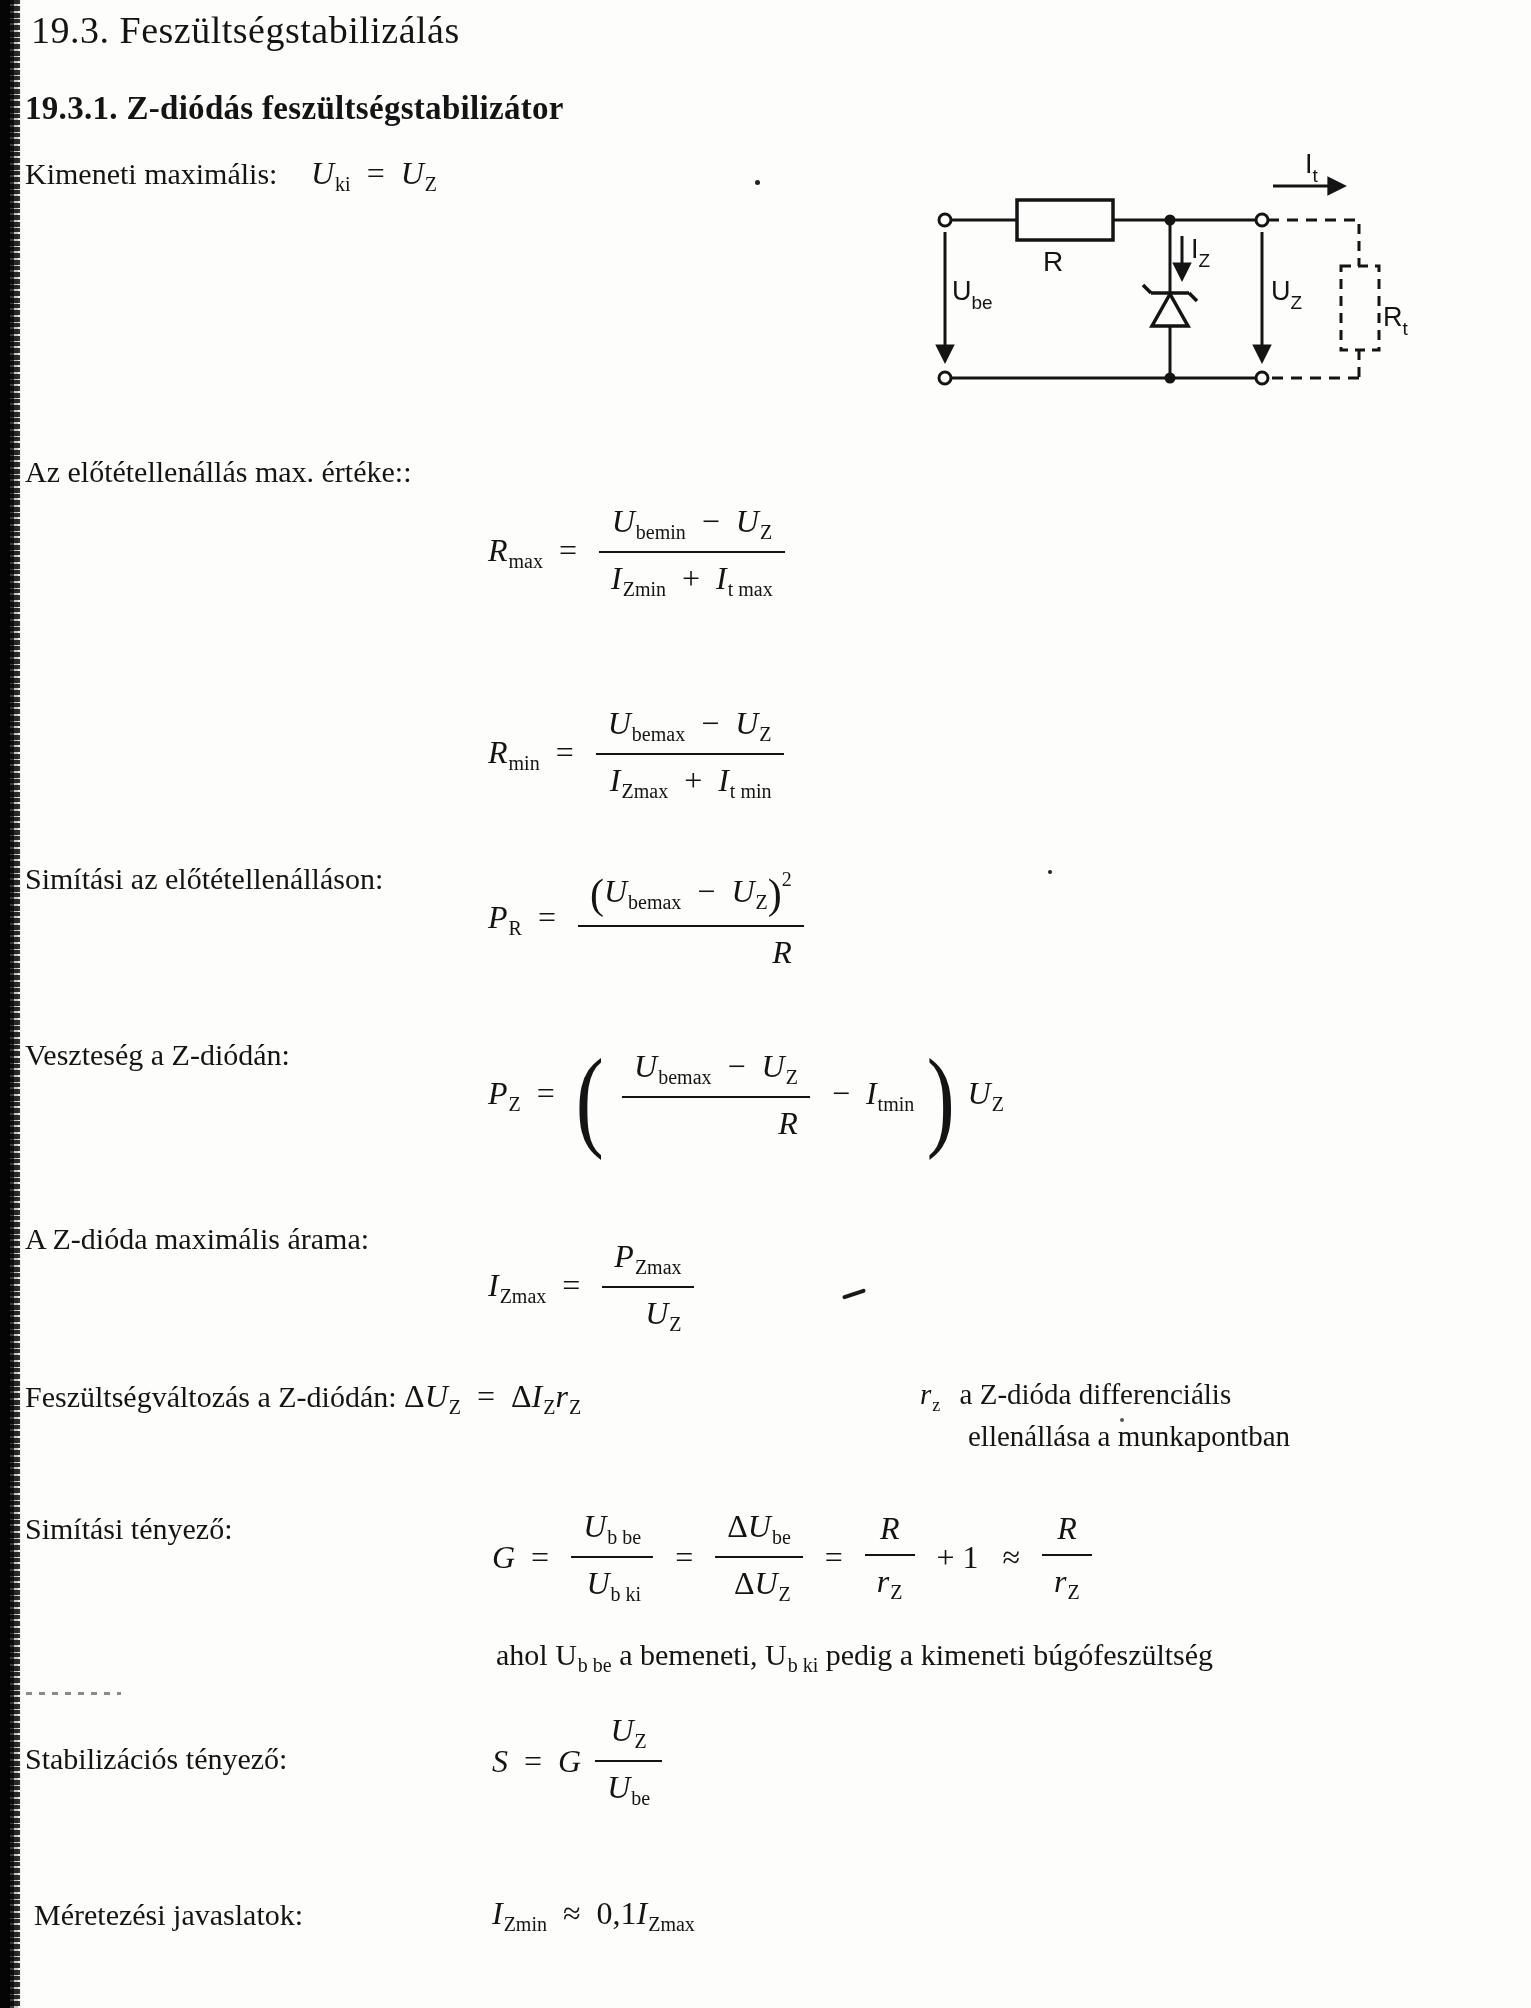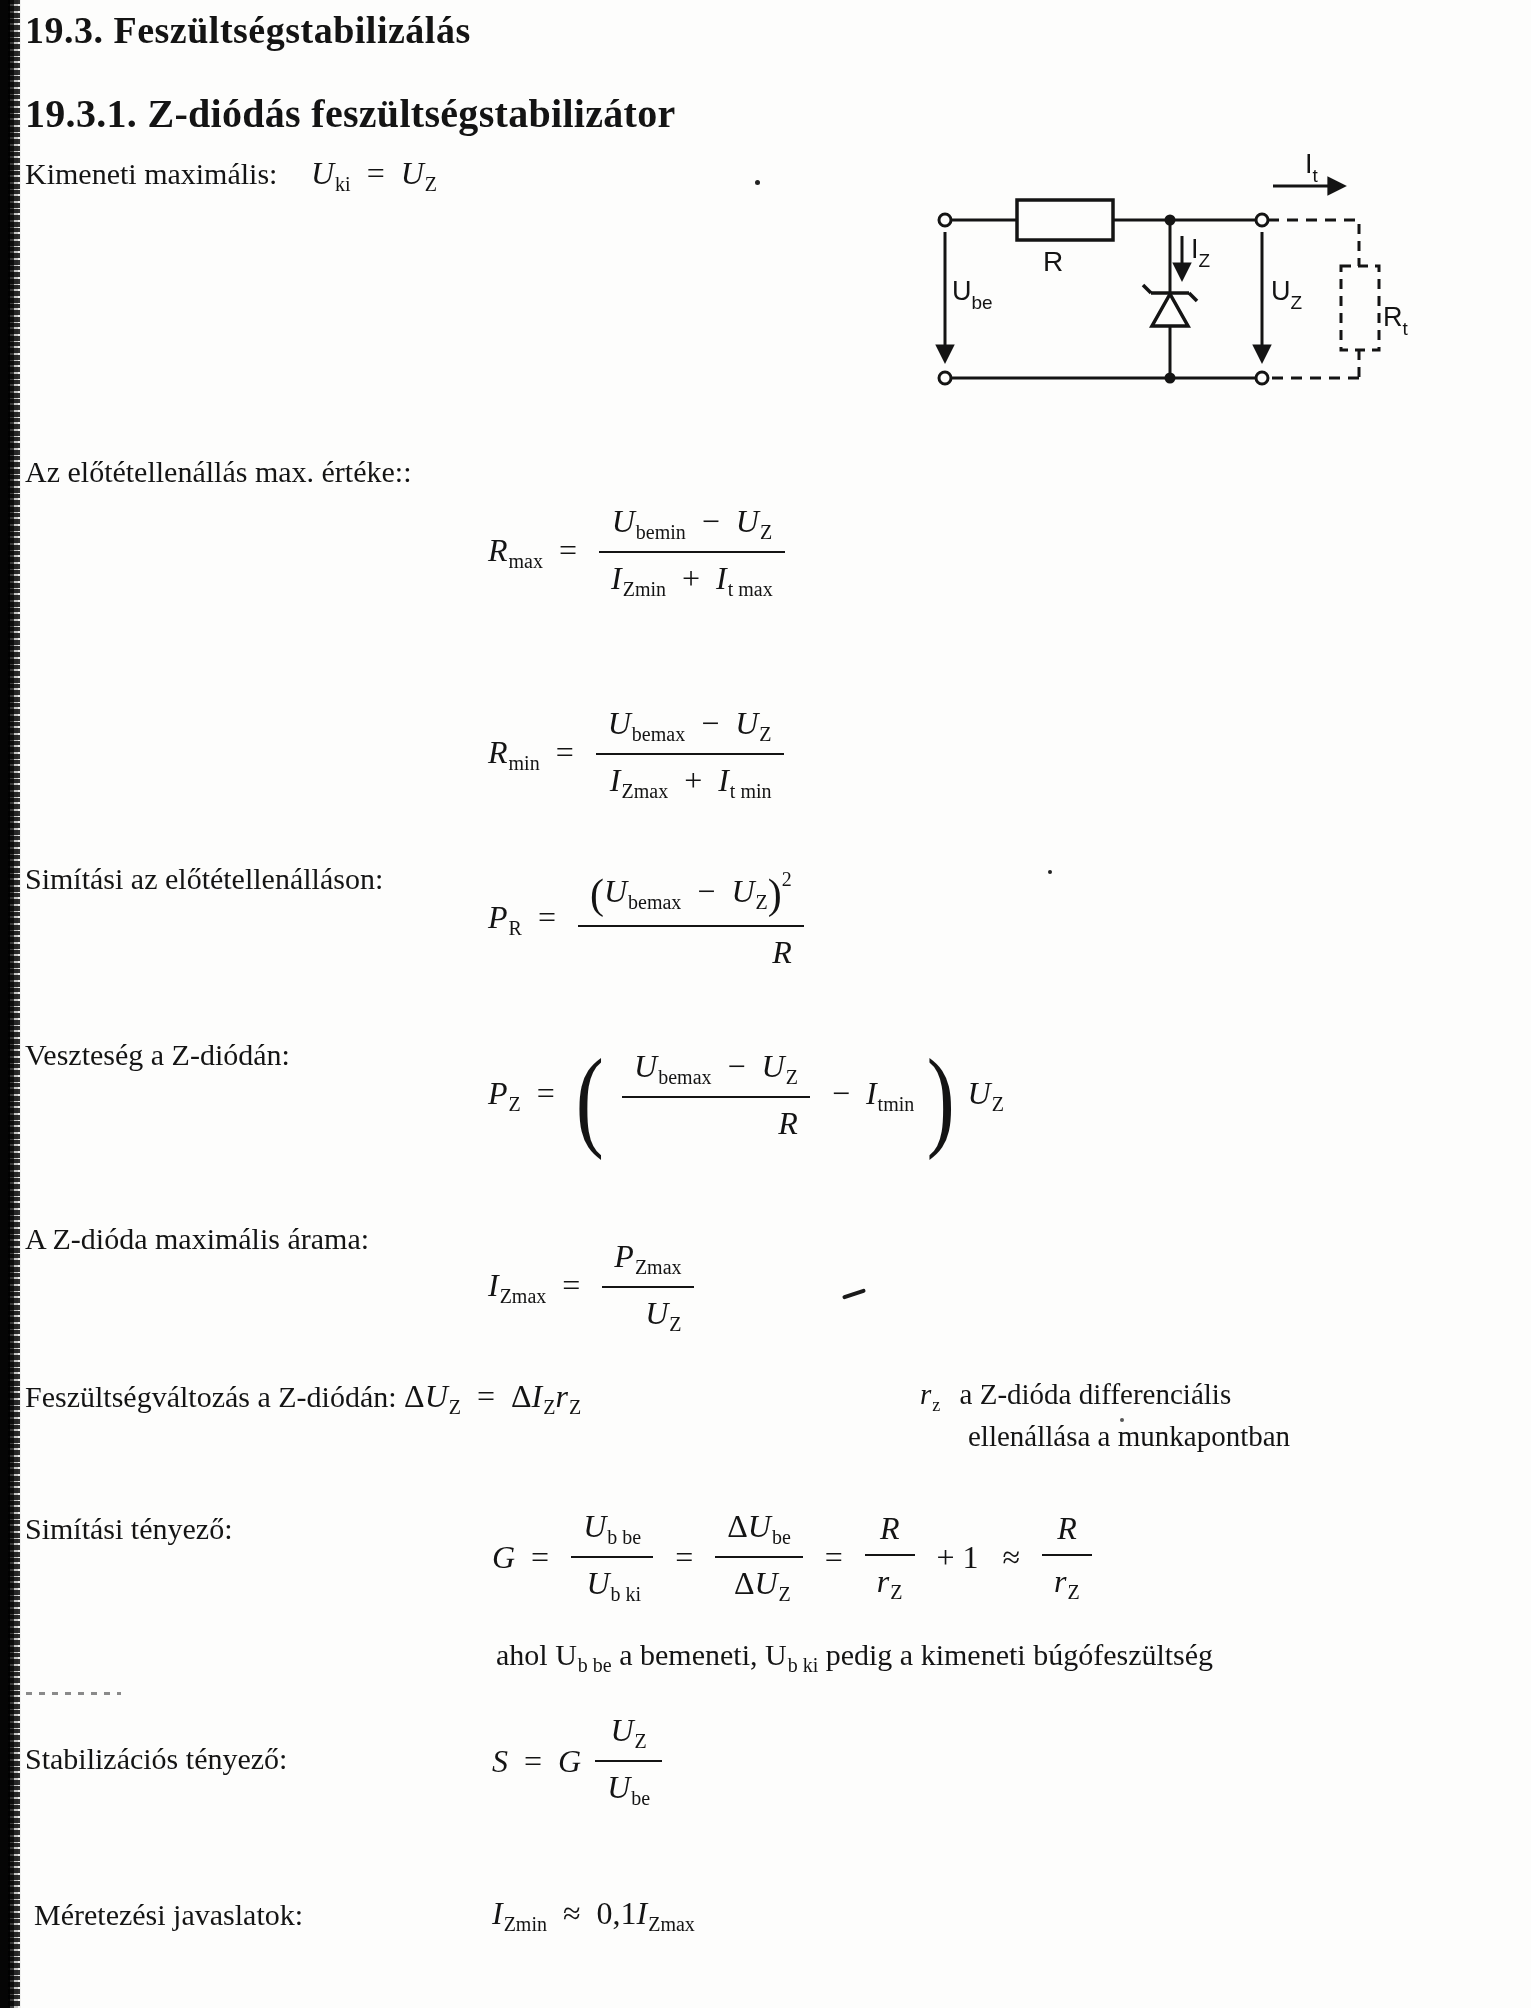--- a/index.html
+++ b/index.html
@@ -14,22 +14,22 @@
     position:absolute; left:0; top:0; width:24px; height:100%;
     background:linear-gradient(90deg,#050505 0 10px, rgba(25,25,25,.85) 10px 14px,
                rgba(110,110,110,.4) 14px 18px, rgba(190,190,190,.18) 18px 21px, transparent 21px);
   }
   .edge::after {
     content:""; position:absolute; left:8px; top:0; width:12px; height:100%;
     background:repeating-linear-gradient(180deg,#000 0 4px, transparent 4px 6px,
                #000 6px 11px, transparent 11px 13px, #000 13px 18px, transparent 18px 19px);
     opacity:.8;
   }
-  .h1 { position:absolute; font-size:38px; font-weight:700; white-space:nowrap; letter-spacing:.5px; }
-  .h2 { position:absolute; font-size:40px; font-weight:700; white-space:nowrap; letter-spacing:.3px; }
+  .h1 { position:absolute; font-size:38px; font-weight:400; white-space:nowrap; letter-spacing:.5px;margin-left:6px; }
+  .h2 { position:absolute; font-size:33px; font-weight:700; white-space:nowrap; letter-spacing:.3px; }
   .lbl { position:absolute; font-size:30px; white-space:nowrap; }
   .fx  { position:absolute; font-size:32px; font-style:italic; white-space:nowrap; }
   .fxi { font-style:italic; }
   sub  { font-size:20px; font-style:normal; vertical-align:-7px; margin-left:1px; letter-spacing:0; }
   .op  { font-style:normal; padding:0 8px; }
   .mid { display:inline-block; vertical-align:middle; }
   .frac { display:inline-block; vertical-align:middle; text-align:center; margin:0 6px; }
   .frac .num { display:block; padding:0 12px 7px; }
   .frac .den { display:block; border-top:2.5px solid #141414; padding:7px 12px 0;text-align:right; }
   .mp  { font-size:42px; font-style:normal; vertical-align:-6px; }

